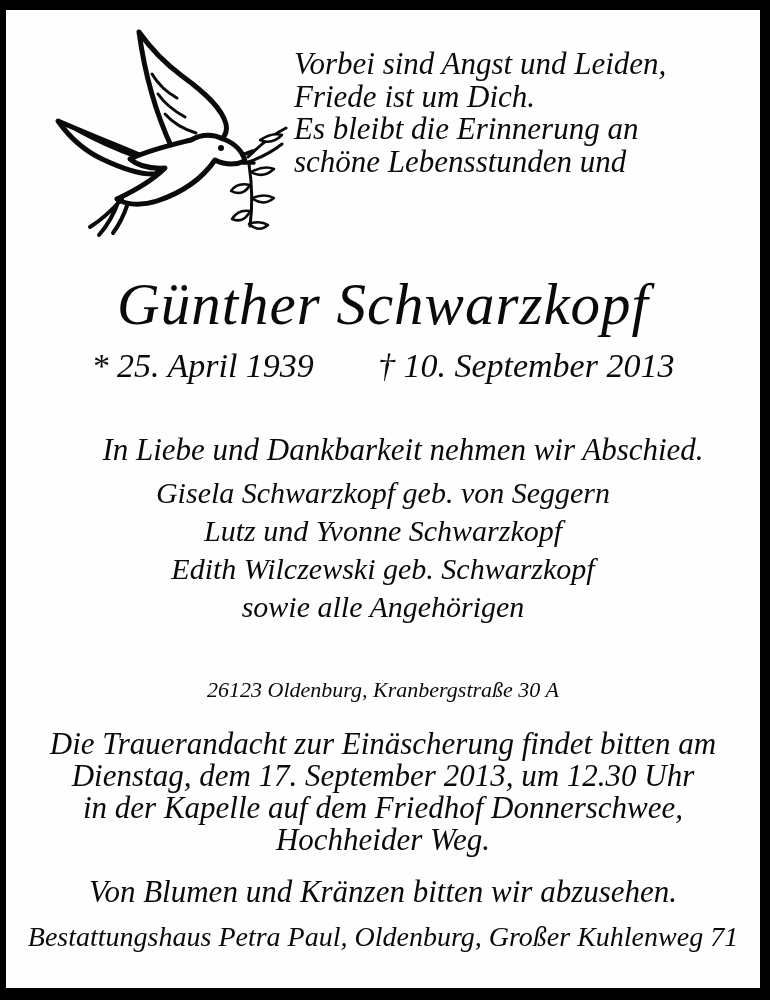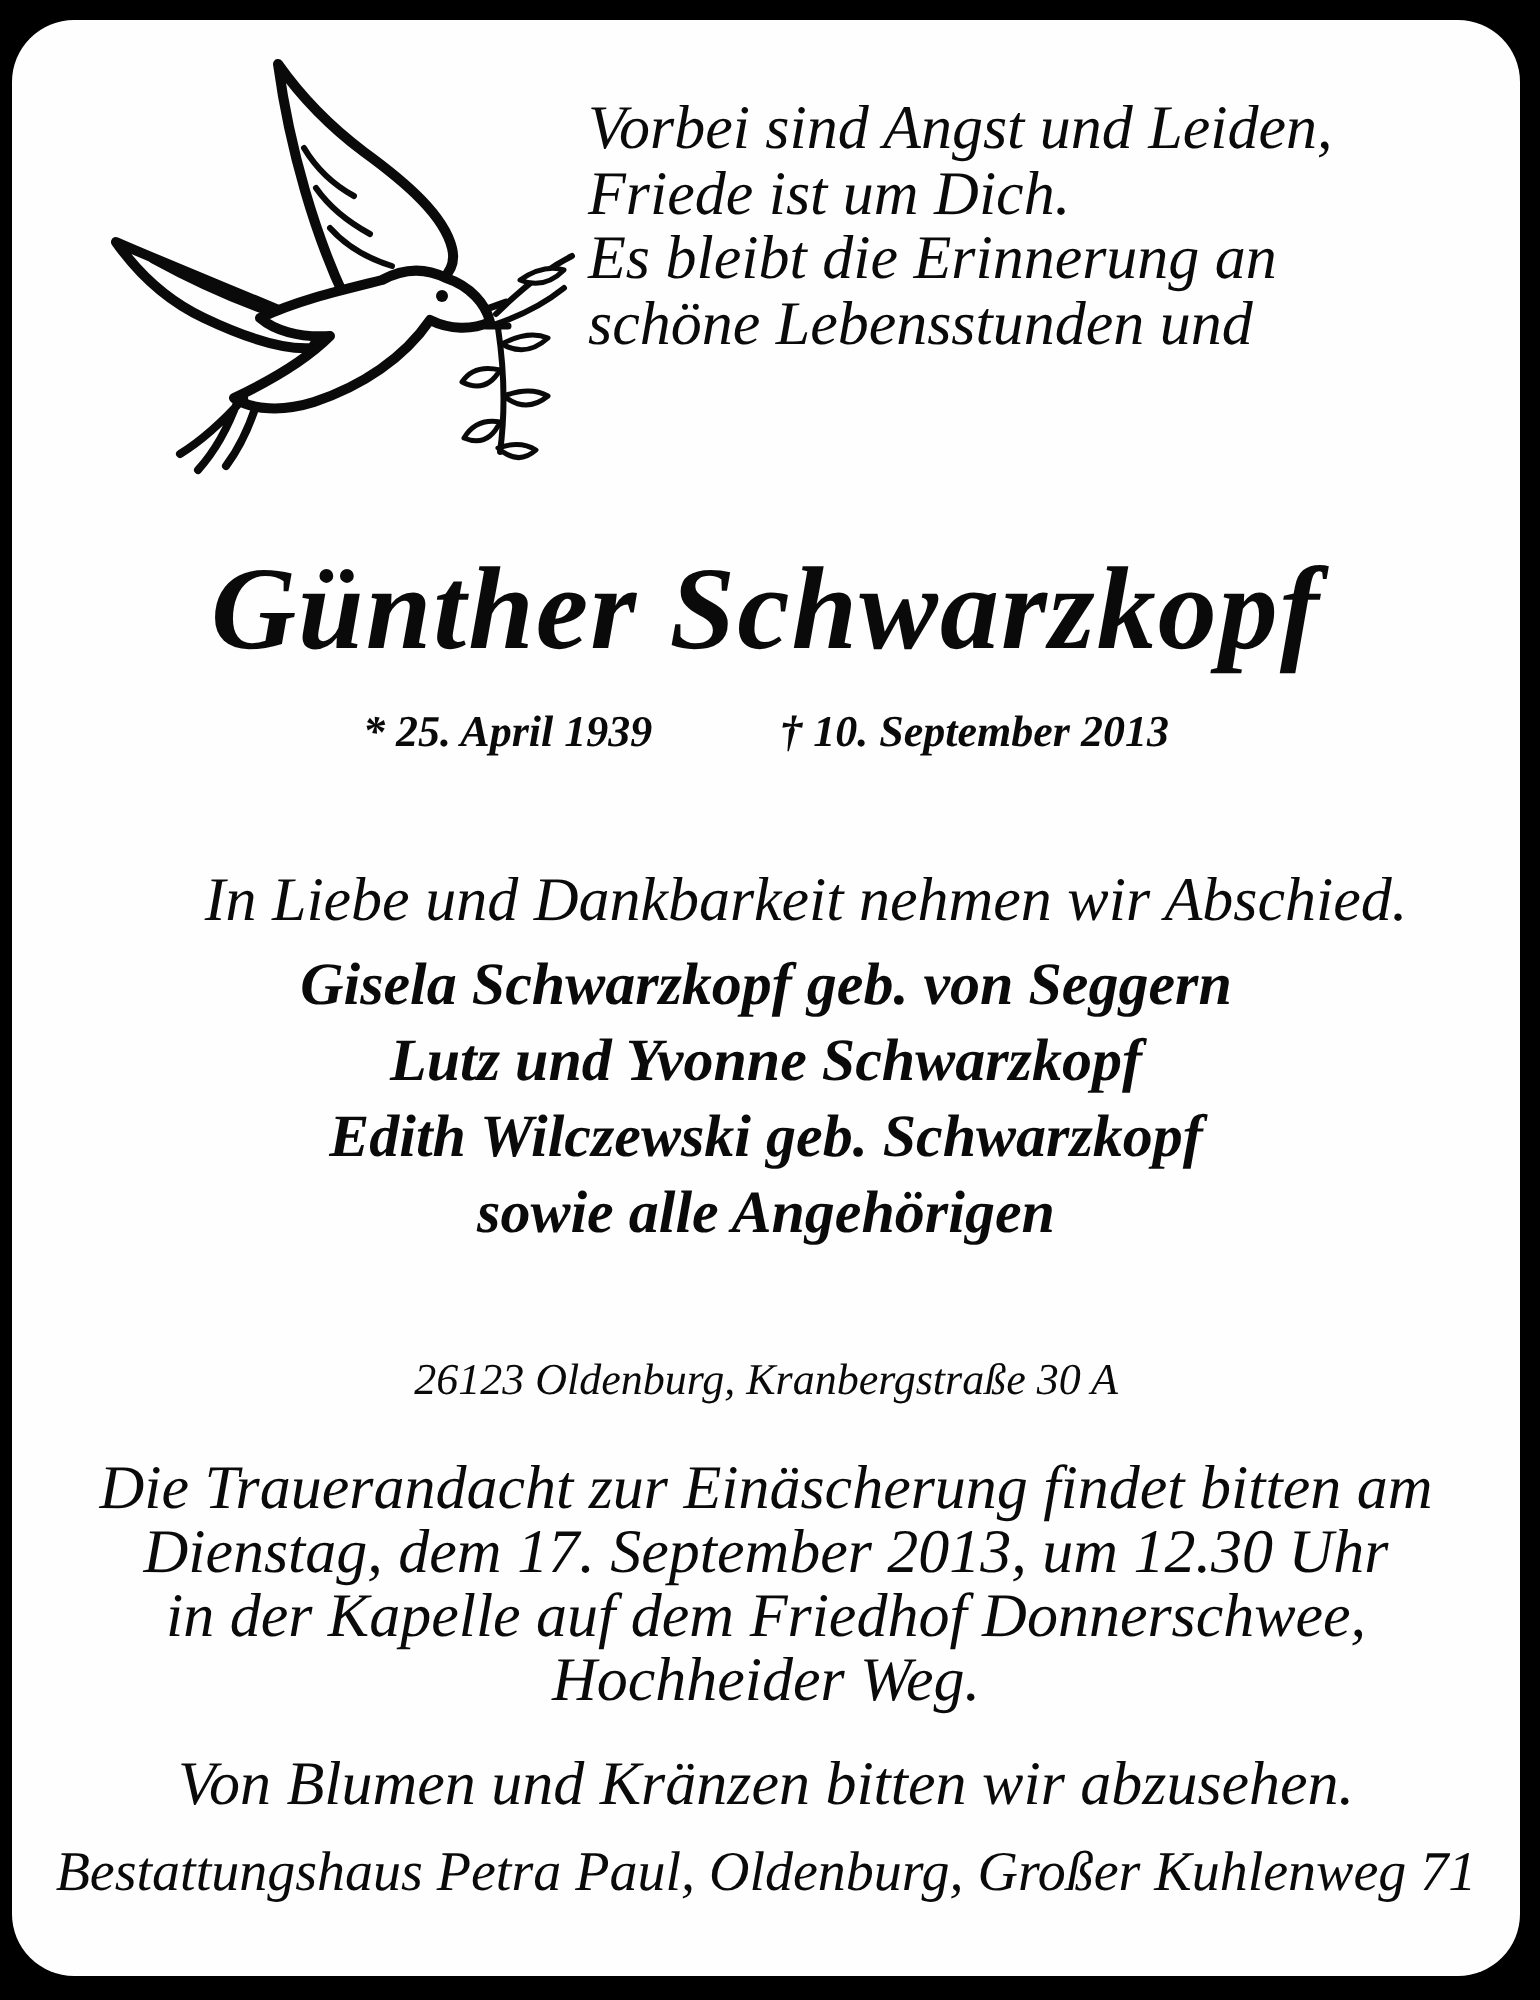--- a/index.html
+++ b/index.html
@@ -5,36 +5,35 @@
   html,body{margin:0;padding:0;}
   body{
     width:770px;height:1000px;position:relative;
     background:#000;overflow:hidden;
     font-family:"Liberation Serif","DejaVu Serif",serif;
     color:#0a0a0a;
   }
   .page{
     position:absolute;left:6px;top:10px;width:754px;height:978px;
     background:#fefefe;
-    border-radius:31px;
   }
   .abs{position:absolute;}
   .centered{left:0;width:754px;text-align:center;}
   .it{font-style:italic;}
-  .bold{font-weight:bold;}
+  .bold{font-weight:normal;}
 
   .dove-wrap{left:46px;top:12px;width:240px;height:220px;}
   .dove-wrap svg{width:100%;height:100%;}
 
   .poem{left:288px;top:38px;font-size:31px;line-height:32.5px;white-space:nowrap;}
 
   .name{top:258px;font-size:59px;line-height:72px;letter-spacing:1px;white-space:nowrap;}
 
   .dates{top:336px;display:flex;justify-content:center;gap:64px;
-         font-size:22px;line-height:40px;white-space:nowrap;}
+         font-size:34px;line-height:40px;white-space:nowrap;}
 
   .farewell{top:422px;font-size:31px;line-height:36px;white-space:nowrap;padding-left:20px;}
 
   .mourners{top:464px;font-size:30px;line-height:38px;white-space:nowrap;}
 
   .address{top:662px;font-size:22px;line-height:36px;white-space:nowrap;}
 
   .service{top:718px;font-size:31px;line-height:32px;white-space:nowrap;}
 
   .flowers{top:864px;font-size:31px;line-height:36px;white-space:nowrap;text-align:center;}

